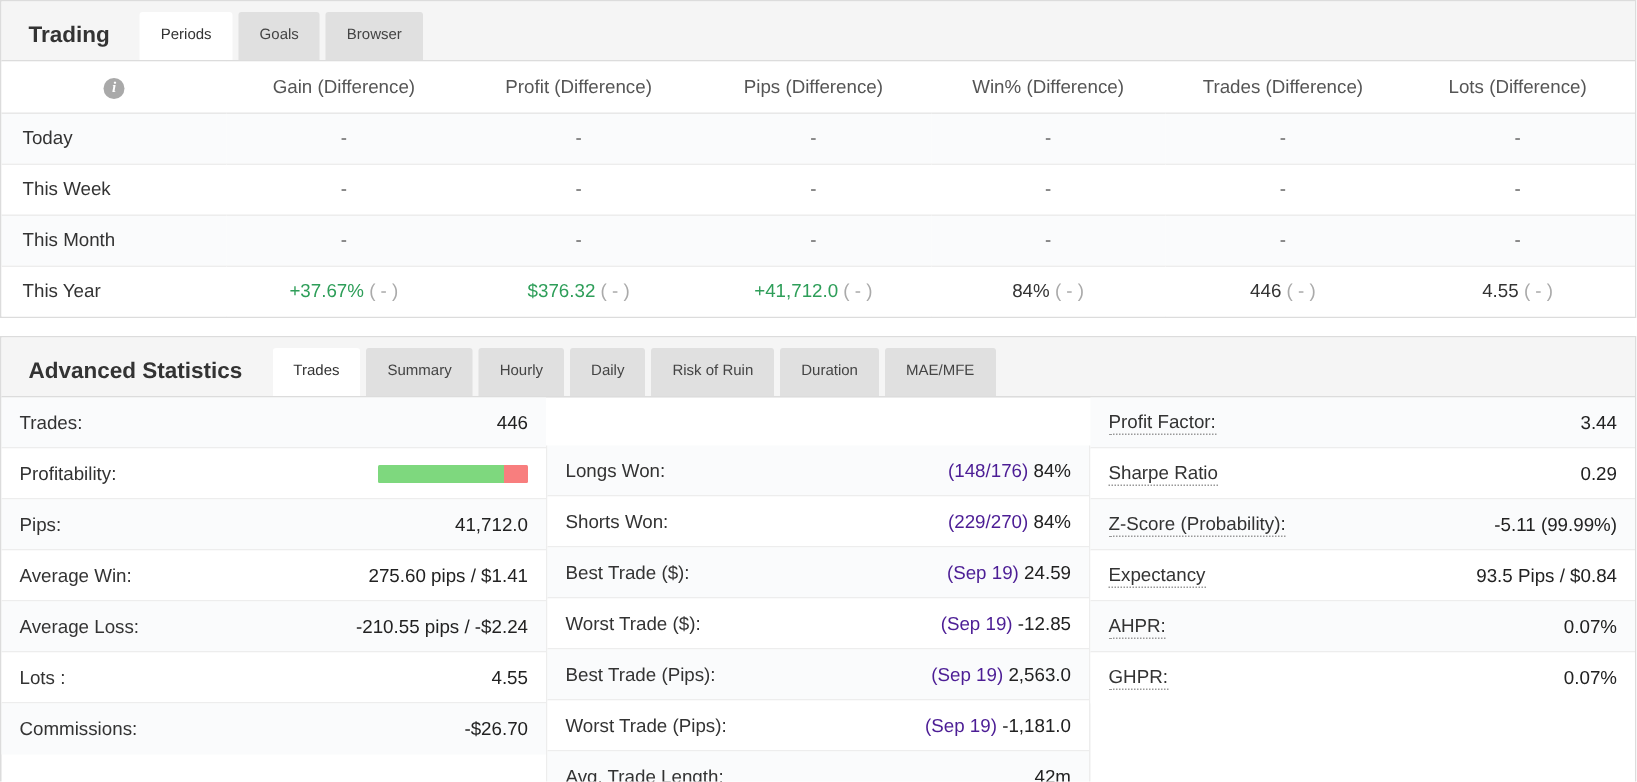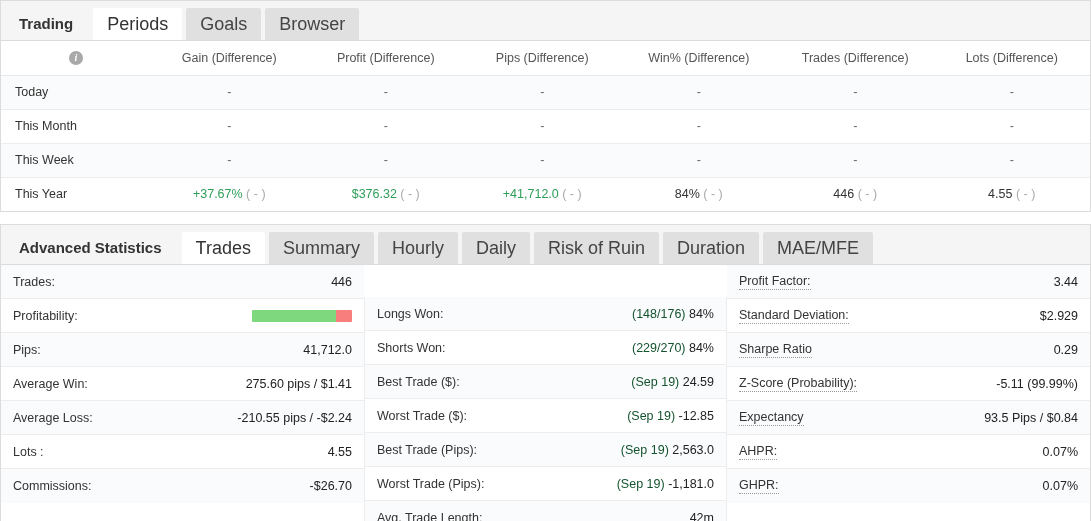--- a/index.html
+++ b/index.html
@@ -24,21 +24,21 @@
     background: #f5f5f5;
     height: 40px;
     padding-left: 8px;
     border-bottom: 1px solid #dcdcdc;
   }
   .tab {
     height: 32px;
     line-height: 32px;
     padding: 0 14px;
     margin-right: 4px;
-    font-size: 18px;
+    font-size: 10px;
     color: #444444;
     background: #e0e0e0;
     border-radius: 2px 2px 0 0;
     cursor: pointer;
     white-space: nowrap;
   }
   .tab.headtab {
     background: transparent;
     font-weight: bold;
     color: #333333;
@@ -108,21 +108,21 @@
   .stat-row:last-child { border-bottom: none; }
   .stats-col .stat-row:nth-child(odd) { background: #fafbfc; }
   .stats-col .stat-row:nth-child(even) { background: #ffffff; }
   .stat-label { color: #333333; white-space: nowrap; }
   .stat-label.tip {
     border-bottom: 1px dotted #999999;
     cursor: help;
     line-height: 15px;
   }
   .stat-value { color: #222222; text-align: right; white-space: nowrap; }
-  .stat-value .pre { color: #14532d; }
+  .stat-value .pre { color: #4c1d95; }
 
   .profit-bar {
     width: 100px; height: 12px;
     display: flex;
     overflow: hidden;
     border-radius: 1px;
   }
   .profit-bar .win { background: #7ed87e; height: 100%; }
   .profit-bar .loss { background: #f87e7e; height: 100%; }
 
@@ -156,30 +156,30 @@
           <tr>
             <td class="label">Today</td>
             <td class="val"><span class="dash">-</span></td>
             <td class="val"><span class="dash">-</span></td>
             <td class="val"><span class="dash">-</span></td>
             <td class="val"><span class="dash">-</span></td>
             <td class="val"><span class="dash">-</span></td>
             <td class="val"><span class="dash">-</span></td>
           </tr>
           <tr>
+            <td class="label">This Week</td>
+            <td class="val"><span class="dash">-</span></td>
+            <td class="val"><span class="dash">-</span></td>
+            <td class="val"><span class="dash">-</span></td>
+            <td class="val"><span class="dash">-</span></td>
+            <td class="val"><span class="dash">-</span></td>
+            <td class="val"><span class="dash">-</span></td>
+          </tr>
+          <tr>
             <td class="label">This Month</td>
-            <td class="val"><span class="dash">-</span></td>
-            <td class="val"><span class="dash">-</span></td>
-            <td class="val"><span class="dash">-</span></td>
-            <td class="val"><span class="dash">-</span></td>
-            <td class="val"><span class="dash">-</span></td>
-            <td class="val"><span class="dash">-</span></td>
-          </tr>
-          <tr>
-            <td class="label">This Week</td>
             <td class="val"><span class="dash">-</span></td>
             <td class="val"><span class="dash">-</span></td>
             <td class="val"><span class="dash">-</span></td>
             <td class="val"><span class="dash">-</span></td>
             <td class="val"><span class="dash">-</span></td>
             <td class="val"><span class="dash">-</span></td>
           </tr>
           <tr>
             <td class="label">This Year</td>
             <td class="val"><span class="pos">+37.67%</span><span class="diff"> ( - )</span></td>
@@ -269,24 +269,20 @@
             <span class="stat-label">Avg. Trade Length:</span>
             <span class="stat-value">42m</span>
           </div>
         </div>
         <div class="stats-col">
           <div class="stat-row">
             <span class="stat-label tip">Profit Factor:</span>
             <span class="stat-value">3.44</span>
           </div>
           <div class="stat-row">
-            <span class="stat-label tip">Standard Deviation:</span>
-            <span class="stat-value">$2.929</span>
-          </div>
-          <div class="stat-row">
             <span class="stat-label tip">Sharpe Ratio</span>
             <span class="stat-value">0.29</span>
           </div>
           <div class="stat-row">
             <span class="stat-label tip">Z-Score (Probability):</span>
             <span class="stat-value">-5.11 (99.99%)</span>
           </div>
           <div class="stat-row">
             <span class="stat-label tip">Expectancy</span>
             <span class="stat-value">93.5 Pips / $0.84</span>

